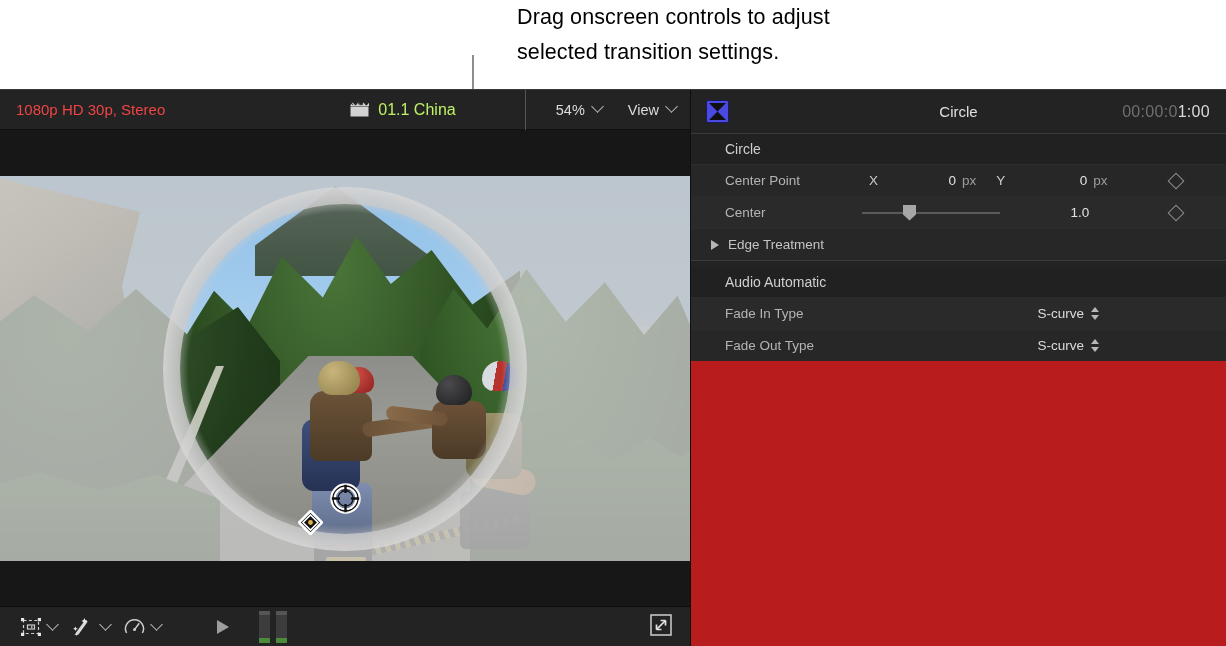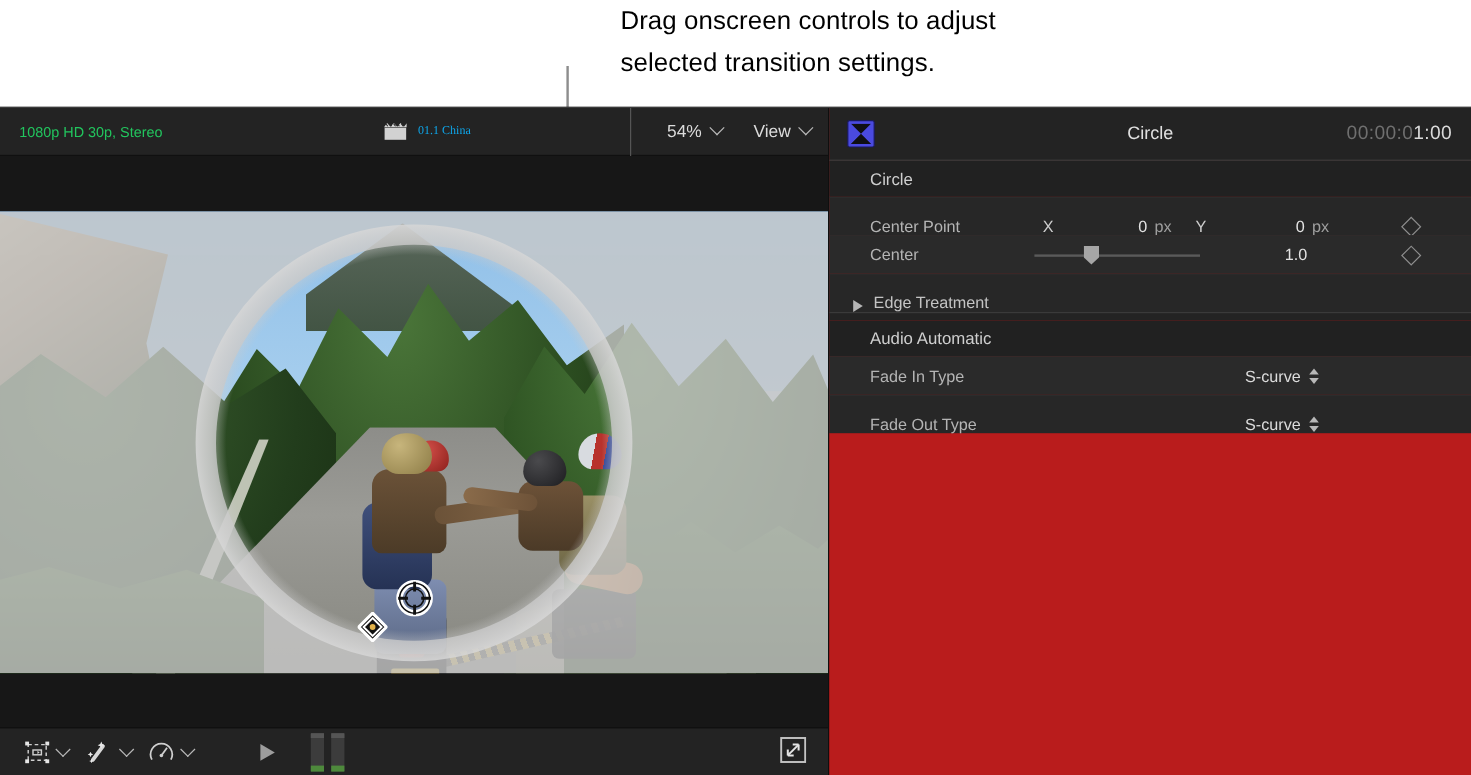--- a/index.html
+++ b/index.html
@@ -41,26 +41,26 @@
   .viewer-topbar {
     position: relative; height: 40px; width: 690px;
     background: #232323;
     border-bottom: 1px solid #101010;
     display: flex; align-items: center;
   }
   .vt-left {
     display: flex; align-items: center; flex: 1; height: 100%;
     padding-left: 16px; gap: 0;
   }
-  .vt-res { font-size: 12px; color: #22c55e; }
+  .vt-res { font-size: 15px; color: #ef4444; }
   .clap-icon {
     margin-left: 185px; margin-right: 9px;
     display: inline-block; width: 19px; height: 15px; position: relative;
   }
-  .vt-clip { font-size: 10px; color: #0ea5e9; font-family: Liberation Serif, serif; }
+  .vt-clip { font-size: 16px; color: #bef264; }
   .vt-divider {
     width: 1px; height: 40px; background: #555;
   }
   .vt-right {
     display: flex; align-items: center; height: 100%;
     padding: 0 14px 0 30px; gap: 26px;
   }
   .vt-btn {
     display: flex; align-items: center; gap: 8px;
     font-size: 14.5px; color: #dcdcdc;
@@ -333,21 +333,21 @@
     background: #212121;
   }
   .sep { height: 7px; background: #232323; border-top: 1px solid #3a3a3a; }
 
   .row {
     height: 32px; display: flex; align-items: center;
     border-top: 1px solid #2c2c2c;
     background: #2a2a2a;
     position: relative;
   }
-  .row.alt { background: #272727; align-items: flex-end; }
+  .row.alt { background: #272727; }
   .row-label {
     width: 160px; padding-left: 34px;
     font-size: 13.5px; color: #b4b4b4;
   }
   .row-ctl { flex: 1; display: flex; align-items: center; justify-content: flex-end; padding-right: 16px; }
   .popup {
     display: flex; align-items: center; gap: 7px;
     font-size: 13.5px; color: #dcdcdc;
     margin-right: 110px;
   }

